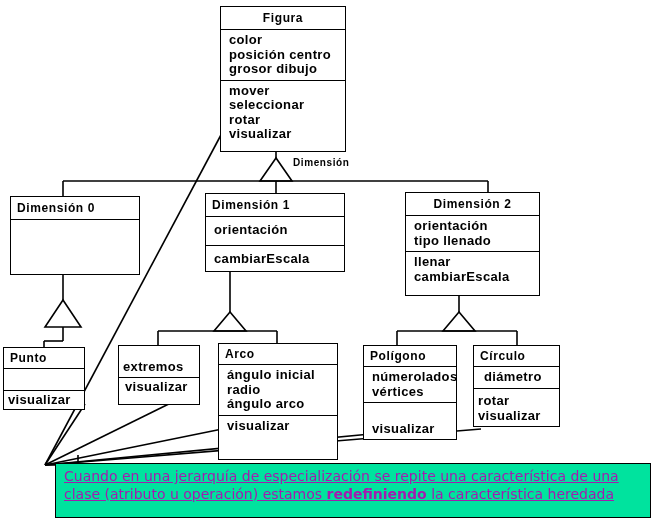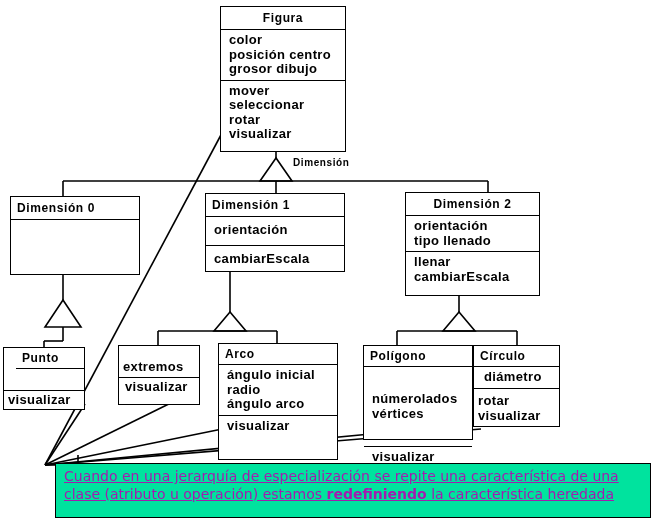--- a/index.html
+++ b/index.html
@@ -189,21 +189,21 @@
       <div>orientación</div>
       <div>tipo llenado</div>
     </div>
     <div class="uml-compartment sep grow">
       <div>llenar</div>
       <div>cambiarEscala</div>
     </div>
   </div>
 
   <div class="uml-class" style="left:3px; top:347px; width:82px; height:63px;">
-    <div class="uml-name left" style="padding:3px 4px 3px 6px;margin-left:12px;">Punto</div>
+    <div class="uml-name left" style="padding:3px 4px 3px 6px;">Punto</div>
     <div class="uml-compartment grow" style="padding:2px 4px;"></div>
     <div class="uml-compartment sep" style="padding:2px 4px 2px 4px;">
       <div>visualizar</div>
     </div>
   </div>
 
   <div class="uml-class" style="left:118px; top:345px; width:82px; height:60px;">
     <div class="uml-compartment" style="padding:2px 4px 2px 4px;margin-top:12px;">
       <div>extremos</div>
     </div>
@@ -217,21 +217,21 @@
     <div class="uml-compartment" style="padding:3px 4px 3px 8px;">
       <div>ángulo inicial</div>
       <div>radio</div>
       <div>ángulo arco</div>
     </div>
     <div class="uml-compartment sep grow" style="padding:3px 4px 3px 8px;">
       <div>visualizar</div>
     </div>
   </div>
 
-  <div class="uml-class" style="left:363px; top:345px; width:110px; height:95px;gap:22px;">
+  <div class="uml-class" style="left:363px; top:345px; width:94px; height:95px;">
     <div class="uml-name left" style="padding:3px 4px 3px 6px;">Polígono</div>
     <div class="uml-compartment" style="padding:3px 2px 3px 8px;">
       <div>númerolados</div>
       <div>vértices</div>
     </div>
     <div class="uml-compartment sep grow" style="padding:3px 2px 3px 8px; display:flex; align-items:flex-end;">
       <div>visualizar</div>
     </div>
   </div>
 

